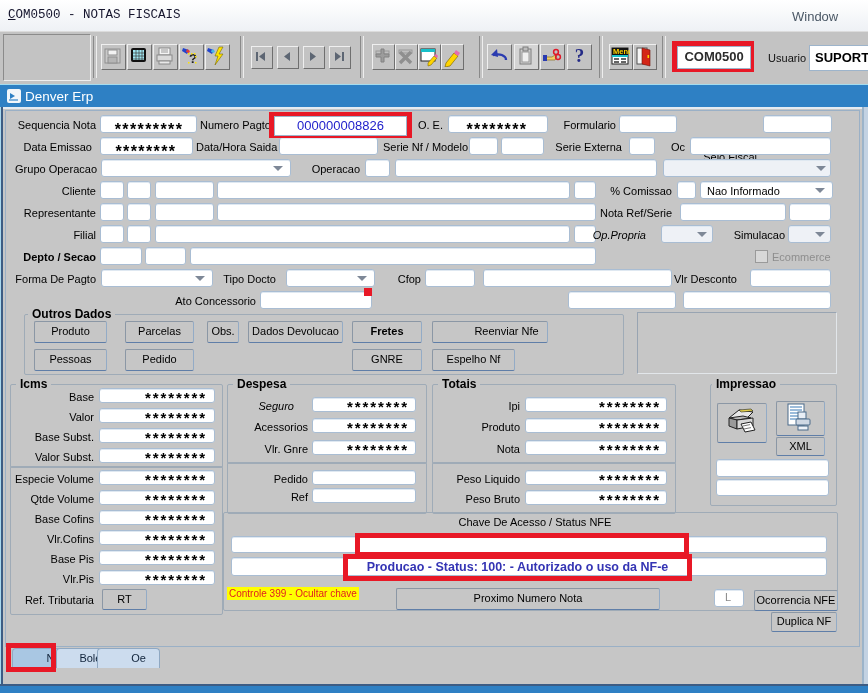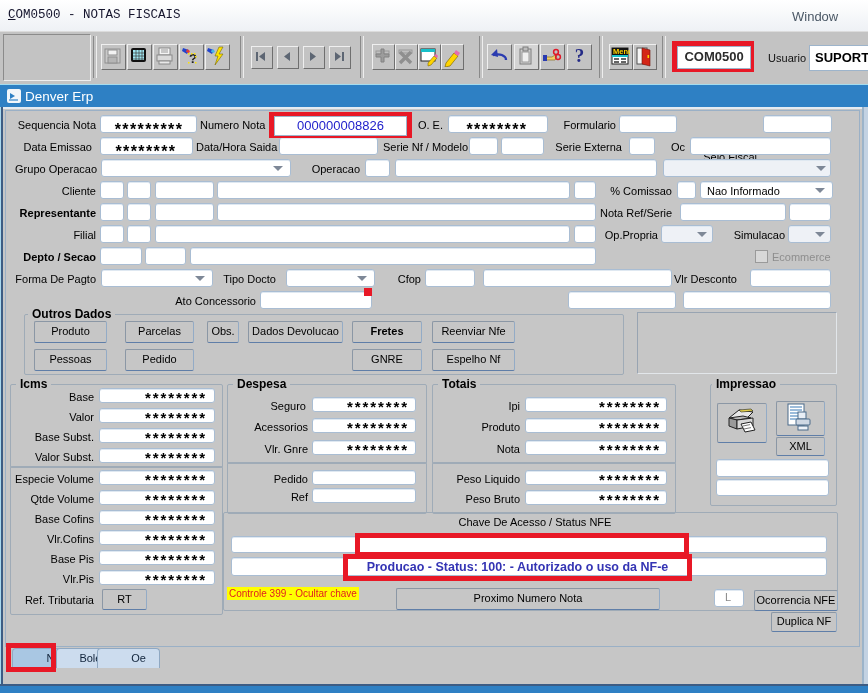--- a/index.html
+++ b/index.html
@@ -200,21 +200,21 @@
 <div class="ab" style="left:0;top:684px;width:868px;height:2px;background:#3c5c84;"></div>
 <div class="ab" style="left:0;top:686px;width:868px;height:7px;background:#2e80c4;"></div>
 
 <div class="ab" style="left:5px;top:110px;width:853px;height:535px;border:1px solid #9ab0c6;"></div>
 
 <div id="rows">
 
 <div class="lbl" style="left:6px;top:119px;width:90px;">Sequencia Nota</div>
 <div class="fld" style="left:100px;top:115px;width:95px;height:16px;"></div>
 <div class="ast" style="left:108px;top:117px;width:82px;text-align:center;">*********</div>
-<div class="lbl" style="left:200px;top:119px;width:64px;">Numero Nota</div>
+<div class="lbl" style="left:200px;top:119px;width:64px;">Numero Pagto</div>
 <div class="red" style="left:269px;top:112px;width:133px;height:16px;background:#fff;"></div>
 <div class="ab" style="left:274px;top:116px;width:131px;height:18px;background:#fff;border:1px solid #9db4cb;z-index:41;font-size:13px;color:#2222cc;text-align:center;line-height:17px;">000000008826</div>
 <div class="lbl" style="left:413px;top:119px;width:30px;">O. E.</div>
 <div class="fld" style="left:448px;top:115px;width:98px;height:16px;"></div>
 <div class="ast" style="left:452px;top:117px;width:90px;text-align:center;">********</div>
 <div class="lbl" style="left:560px;top:119px;width:56px;">Formulario</div>
 <div class="fld" style="left:619px;top:115px;width:56px;height:16px;"></div>
 <div class="lbl" style="left:700px;top:119px;width:57px;margin-top:32px;">Selo Fiscal</div>
 <div class="fld" style="left:763px;top:115px;width:67px;height:16px;"></div>
 
@@ -245,35 +245,35 @@
 <div class="fld" style="left:127px;top:181px;width:22px;height:16px;"></div>
 <div class="fld" style="left:155px;top:181px;width:57px;height:16px;"></div>
 <div class="fld" style="left:217px;top:181px;width:351px;height:16px;"></div>
 <div class="fld" style="left:574px;top:181px;width:20px;height:16px;"></div>
 <div class="lbl" style="left:600px;top:185px;width:72px;">% Comissao</div>
 <div class="fld" style="left:677px;top:181px;width:17px;height:16px;"></div>
 <div class="fld" style="left:700px;top:181px;width:131px;height:16px;"></div>
 <div class="lbll" style="left:707px;top:185px;">Nao Informado</div>
 <div class="arr" style="left:815px;top:188px;"></div>
 
-<div class="lbl" style="left:6px;top:207px;width:90px;font-weight:bold;">Representante</div>
+<div class="lbl" style="left:6px;top:207px;width:90px;">Representante</div>
 <div class="fld" style="left:100px;top:203px;width:22px;height:16px;"></div>
 <div class="fld" style="left:127px;top:203px;width:22px;height:16px;"></div>
 <div class="fld" style="left:155px;top:203px;width:57px;height:16px;"></div>
 <div class="fld" style="left:217px;top:203px;width:377px;height:16px;"></div>
 <div class="lbl" style="left:600px;top:207px;width:72px;">Nota Ref/Serie</div>
 <div class="fld" style="left:680px;top:203px;width:104px;height:16px;"></div>
 <div class="fld" style="left:789px;top:203px;width:40px;height:16px;"></div>
 
 <div class="lbl" style="left:6px;top:229px;width:90px;">Filial</div>
 <div class="fld" style="left:100px;top:225px;width:22px;height:16px;"></div>
 <div class="fld" style="left:127px;top:225px;width:22px;height:16px;"></div>
 <div class="fld" style="left:155px;top:225px;width:413px;height:16px;"></div>
 <div class="fld" style="left:574px;top:225px;width:20px;height:16px;"></div>
-<div class="lbl" style="left:600px;top:229px;width:58px;">Op.Propria</div>
+<div class="lbl" style="left:588px;top:229px;width:58px;font-style:italic;">Op.Propria</div>
 <div class="fld" style="left:661px;top:225px;width:50px;height:16px;background:#eef1f6;"></div>
 <div class="arr" style="left:697px;top:232px;"></div>
 <div class="lbl" style="left:730px;top:229px;width:55px;">Simulacao</div>
 <div class="fld" style="left:788px;top:225px;width:41px;height:16px;background:#eef1f6;"></div>
 <div class="arr" style="left:815px;top:232px;"></div>
 
 <div class="lbl" style="left:6px;top:251px;width:90px;font-weight:bold;">Depto / Secao</div>
 <div class="fld" style="left:100px;top:247px;width:40px;height:16px;"></div>
 <div class="fld" style="left:145px;top:247px;width:39px;height:16px;"></div>
 <div class="fld" style="left:190px;top:247px;width:404px;height:16px;"></div>
@@ -301,21 +301,21 @@
 
 <div id="outros">
 <div class="grp" style="left:24px;top:314px;width:598px;height:59px;"></div>
 <div class="cap" style="left:28px;top:307px;">Outros Dados</div>
 <div class="ab" style="left:637px;top:312px;width:198px;height:60px;border:1px solid;border-color:#98a4b2 #e2e6ea #e2e6ea #98a4b2;"></div>
 <div class="btn" style="left:34px;top:321px;width:71px;height:20px;line-height:19px;">Produto</div>
 <div class="btn" style="left:125px;top:321px;width:67px;height:20px;line-height:19px;">Parcelas</div>
 <div class="btn" style="left:207px;top:321px;width:30px;height:20px;line-height:19px;">Obs.</div>
 <div class="btn" style="left:248px;top:321px;width:93px;height:20px;line-height:19px;">Dados Devolucao</div>
 <div class="btn" style="left:352px;top:321px;width:68px;height:20px;line-height:19px;font-weight:bold;">Fretes</div>
-<div class="btn" style="left:432px;top:321px;width:81px;height:20px;line-height:19px;">Reenviar Nfe</div>
+<div class="btn" style="left:432px;top:321px;width:81px;height:20px;line-height:19px;padding-left:33px;">Reenviar Nfe</div>
 <div class="btn" style="left:34px;top:349px;width:71px;height:20px;line-height:19px;">Pessoas</div>
 <div class="btn" style="left:125px;top:349px;width:67px;height:20px;line-height:19px;">Pedido</div>
 <div class="btn" style="left:352px;top:349px;width:68px;height:20px;line-height:19px;">GNRE</div>
 <div class="btn" style="left:432px;top:349px;width:81px;height:20px;line-height:19px;">Espelho Nf</div>
 </div>
 
 <div id="lower">
 
 <div class="grp" style="left:10px;top:384px;width:211px;height:82px;"></div>
 <div class="cap" style="left:16px;top:377px;">Icms</div>
@@ -349,21 +349,21 @@
 <div class="ast as2" style="left:99px;top:550px;width:108px;text-align:right;">********</div>
 <div class="lbl" style="left:6px;top:573px;width:88px;">Vlr.Pis</div>
 <div class="fld" style="left:99px;top:570px;width:114px;height:13px;"></div>
 <div class="ast as2" style="left:99px;top:570px;width:108px;text-align:right;">********</div>
 <div class="lbl" style="left:6px;top:594px;width:88px;">Ref. Tributaria</div>
 <div class="btn" style="left:102px;top:589px;width:43px;height:19px;line-height:18px;">RT</div>
 
 <div class="grp" style="left:227px;top:384px;width:198px;height:78px;"></div>
 <div class="cap" style="left:233px;top:377px;">Despesa</div>
 <div class="grp" style="left:227px;top:462px;width:198px;height:50px;"></div>
-<div class="lbl" style="left:228px;top:400px;width:78px;">Seguro</div>
+<div class="lbl" style="left:216px;top:400px;width:78px;font-style:italic;">Seguro</div>
 <div class="fld" style="left:312px;top:397px;width:102px;height:13px;"></div>
 <div class="ast as2" style="left:312px;top:397px;width:97px;text-align:right;">********</div>
 <div class="lbl" style="left:230px;top:421px;width:78px;">Acessorios</div>
 <div class="fld" style="left:312px;top:418px;width:102px;height:13px;"></div>
 <div class="ast as2" style="left:312px;top:418px;width:97px;text-align:right;">********</div>
 <div class="lbl" style="left:230px;top:443px;width:78px;">Vlr. Gnre</div>
 <div class="fld" style="left:312px;top:440px;width:102px;height:13px;"></div>
 <div class="ast as2" style="left:312px;top:440px;width:97px;text-align:right;">********</div>
 <div class="lbl" style="left:230px;top:473px;width:78px;">Pedido</div>
 <div class="fld" style="left:312px;top:470px;width:102px;height:13px;"></div>

